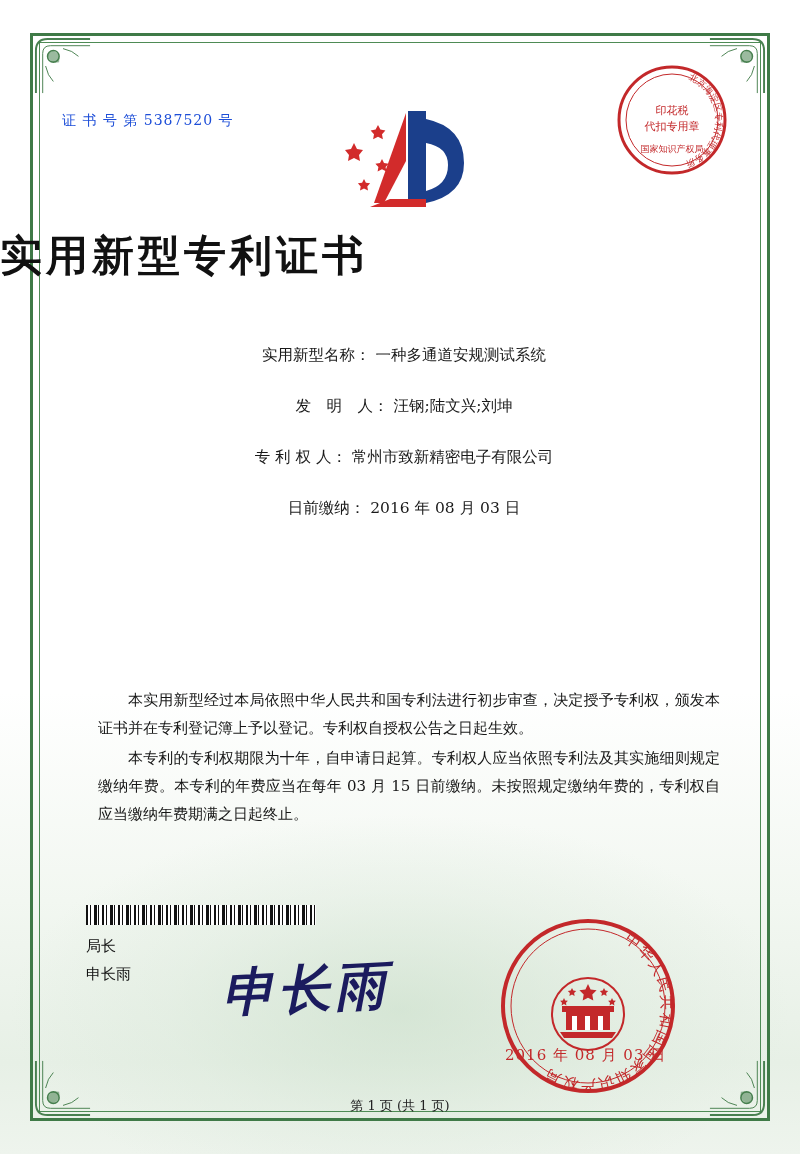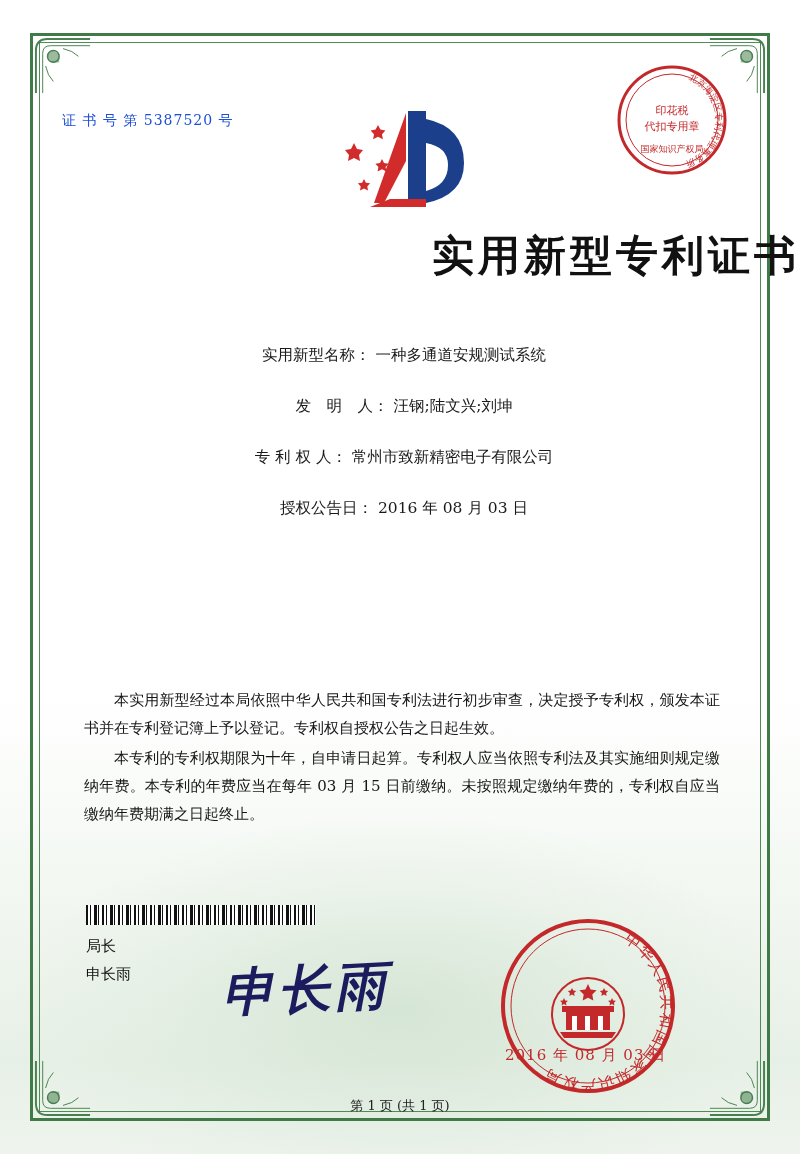--- a/index.html
+++ b/index.html
@@ -68,21 +68,21 @@
     width: 140px; height: 110px;
   }
   .red-seal-top {
     position: absolute;
     right: 70px; top: 62px;
     width: 116px; height: 116px;
   }
   .title {
     position: absolute;
     left: 0; right: 0; top: 228px;
-    text-align: right;
+    text-align: left;
     font-size: 42px;
     font-weight: bold;
     letter-spacing: 4px;
     color: #111111;
     font-family: "DejaVu Sans", "Liberation Sans", sans-serif;
   }
 
   
   .fields {
     position: absolute;
@@ -105,21 +105,21 @@
     position: absolute;
     left: 84px; top: 686px;
     width: 636px;
     font-size: 15px;
     line-height: 28px;
     color: #161616;
     font-family: "DejaVu Serif", "Liberation Serif", serif;
     text-align: justify;
   }
   .body-text p {
-    margin: 0 0 2px 0;
+    margin: 0 0 2px 14px;
     text-indent: 30px;
   }
 
   
   .barcode {
     position: absolute;
     left: 86px; top: 905px;
     width: 230px; height: 20px;
     background-image: repeating-linear-gradient(to right,
       #111 0px, #111 2px, #fff 2px, #fff 4px,
@@ -265,21 +265,21 @@
     </div>
     <div class="field-row">
       <span class="field-label">发　明　人：</span>
       <span class="field-value">汪钢;陆文兴;刘坤</span>
     </div>
     <div class="field-row">
       <span class="field-label">专 利 权 人：</span>
       <span class="field-value">常州市致新精密电子有限公司</span>
     </div>
     <div class="field-row">
-      <span class="field-label">授权公告日：</span>
+      <span class="field-label">日前缴纳：</span>
       <span class="field-value">2016 年 08 月 03 日</span>
     </div>
   </div>
 
   <div class="body-text">
     <p>本实用新型经过本局依照中华人民共和国专利法进行初步审查，决定授予专利权，颁发本证书并在专利登记簿上予以登记。专利权自授权公告之日起生效。</p>
     <p>本专利的专利权期限为十年，自申请日起算。专利权人应当依照专利法及其实施细则规定缴纳年费。本专利的年费应当在每年 03 月 15 日前缴纳。未按照规定缴纳年费的，专利权自应当缴纳年费期满之日起终止。</p>
   </div>
 
   <div class="barcode"></div>

